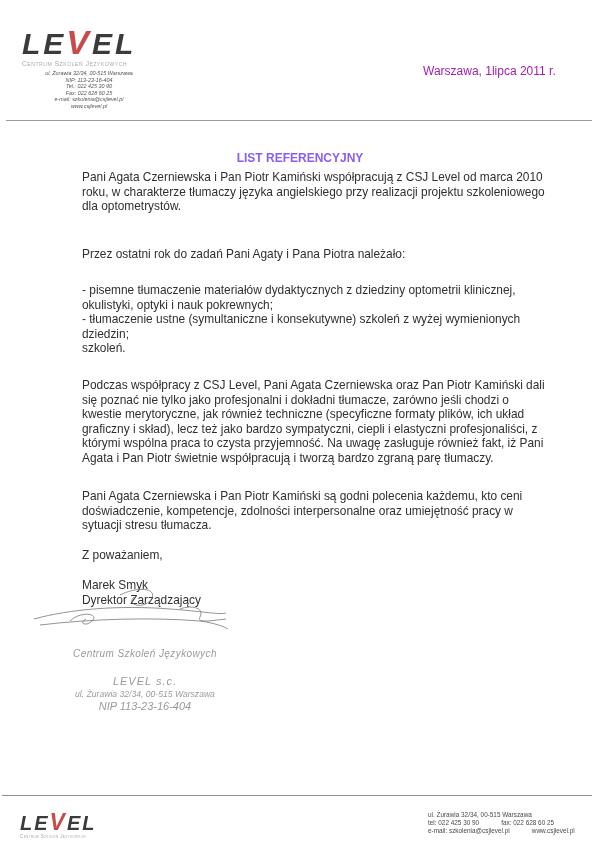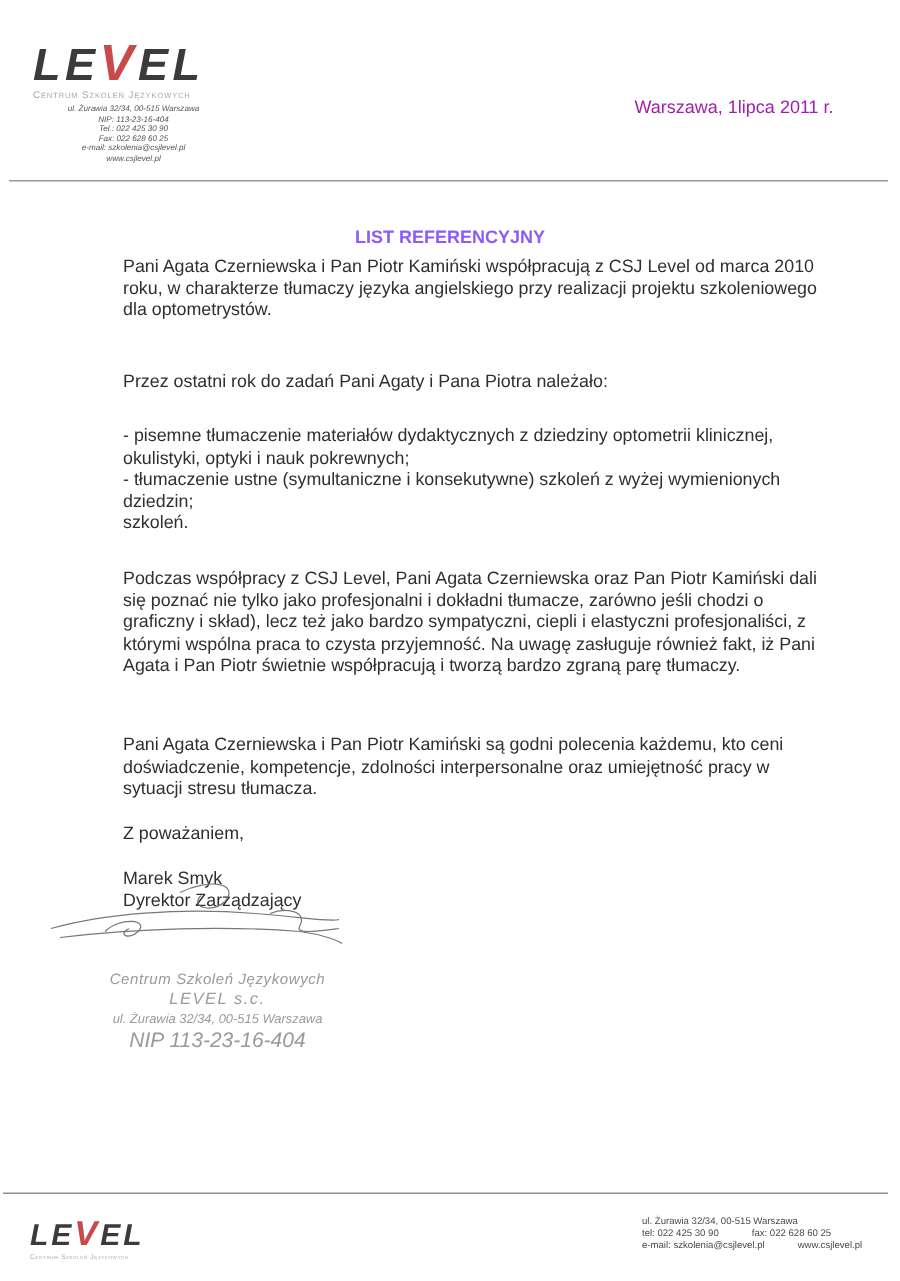--- a/index.html
+++ b/index.html
@@ -34,23 +34,23 @@
   .p5 { top: 489px; }
   .closing { position: absolute; left: 82px; top: 548px; font-size: 11.9px; color: #2f2f2f; text-align: right; }
   .signer { position: absolute; left: 82px; top: 578px; font-size: 11.9px; line-height: 14.6px; color: #2f2f2f; }
 
   .signature { position: absolute; left: 30px; top: 585px; width: 200px; height: 50px; }
 
   
   .stamp { position: absolute; left: 50px; top: 648px; width: 190px; text-align: center; color: #9a9a9a;
            font-style: italic; }
   .stamp .s1 { font-size: 10px; letter-spacing: 0.4px; }
-  .stamp .s2 { font-size: 11px; letter-spacing: 1px; margin-top: 1px; }
+  .stamp .s2 { font-size: 11px; letter-spacing: 1px; margin-top: 16px; }
   .stamp .s3 { font-size: 8.6px; margin-top: 2px; }
-  .stamp .s4 { font-size: 14px; margin-top: 1px; }
+  .stamp .s4 { font-size: 11px; margin-top: 1px; }
 
   .rule-bottom { position: absolute; left: 2px; right: 8px; top: 795px; height: 1px; background: #8e8e8e; }
 
   .logo-footer { position: absolute; left: 20px; top: 812px; }
   .logo-footer .logo-word { font-size: 20px; letter-spacing: 2px; line-height: 20px; }
   .logo-footer .logo-word .v { font-size: 23px; }
   .logo-footer .logo-sub { font-size: 4.6px; letter-spacing: 0.4px; }
 
   .footer-contact { position: absolute; left: 428px; top: 811px; font-size: 6.4px; line-height: 8.2px; color: #4a4a4a; }
   .footer-contact div { white-space: nowrap; }
@@ -93,20 +93,21 @@
   <div>- pisemne tłumaczenie materiałów dydaktycznych z dziedziny optometrii klinicznej,</div>
   <div>okulistyki, optyki i nauk pokrewnych;</div>
   <div>- tłumaczenie ustne (symultaniczne i konsekutywne) szkoleń z wyżej wymienionych</div>
   <div>dziedzin;</div>
   <div>szkoleń.</div>
 </div>
 
 <div class="para p4">
   <div>Podczas współpracy z CSJ Level, Pani Agata Czerniewska oraz Pan Piotr Kamiński dali</div>
   <div>się poznać nie tylko jako profesjonalni i dokładni tłumacze, zarówno jeśli chodzi o</div>
+  <div>kwestie merytoryczne, jak również techniczne (specyficzne formaty plików, ich układ</div>
   <div>graficzny i skład), lecz też jako bardzo sympatyczni, ciepli i elastyczni profesjonaliści, z</div>
   <div>którymi wspólna praca to czysta przyjemność. Na uwagę zasługuje również fakt, iż Pani</div>
   <div>Agata i Pan Piotr świetnie współpracują i tworzą bardzo zgraną parę tłumaczy.</div>
 </div>
 
 <div class="para p5">
   <div>Pani Agata Czerniewska i Pan Piotr Kamiński są godni polecenia każdemu, kto ceni</div>
   <div>doświadczenie, kompetencje, zdolności interpersonalne oraz umiejętność pracy w</div>
   <div>sytuacji stresu tłumacza.</div>
 </div>

